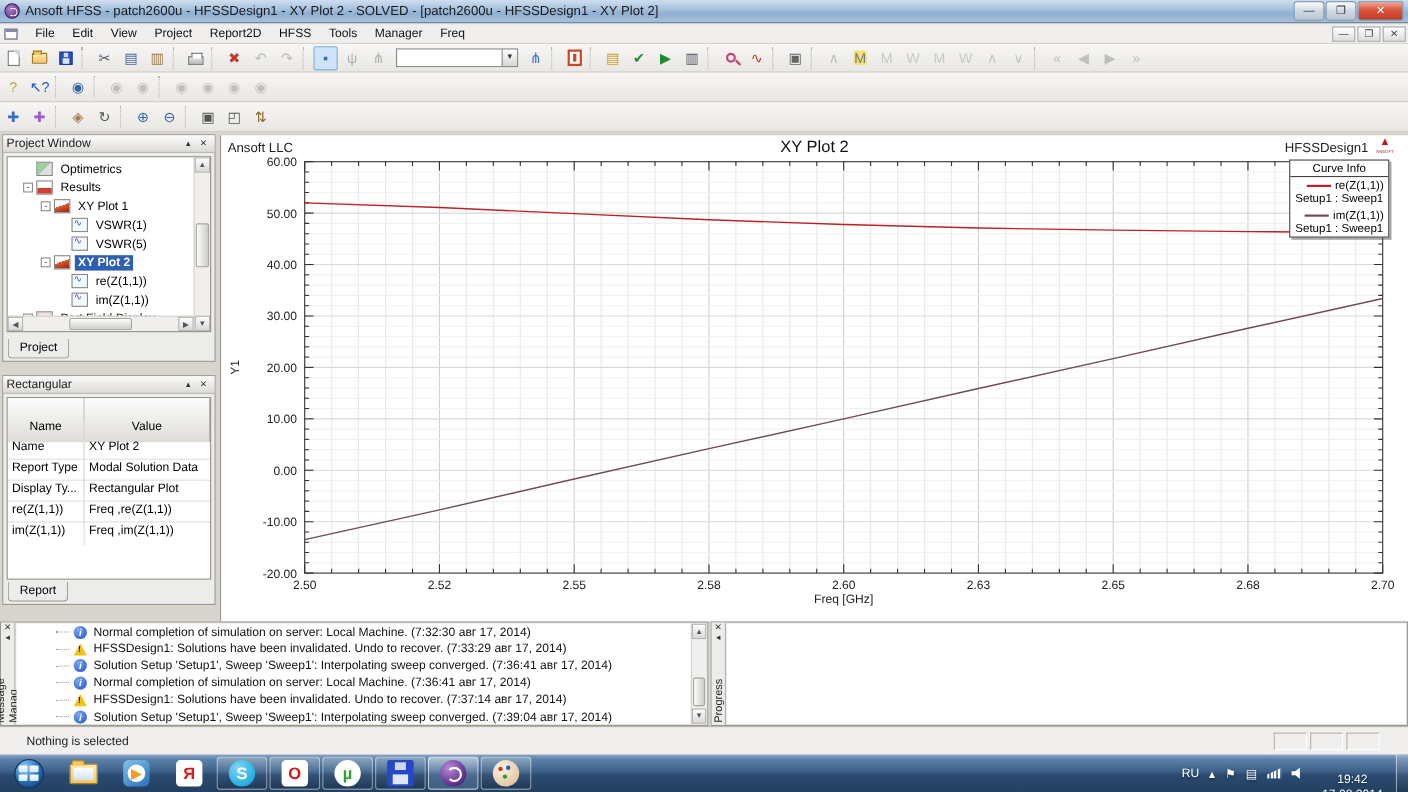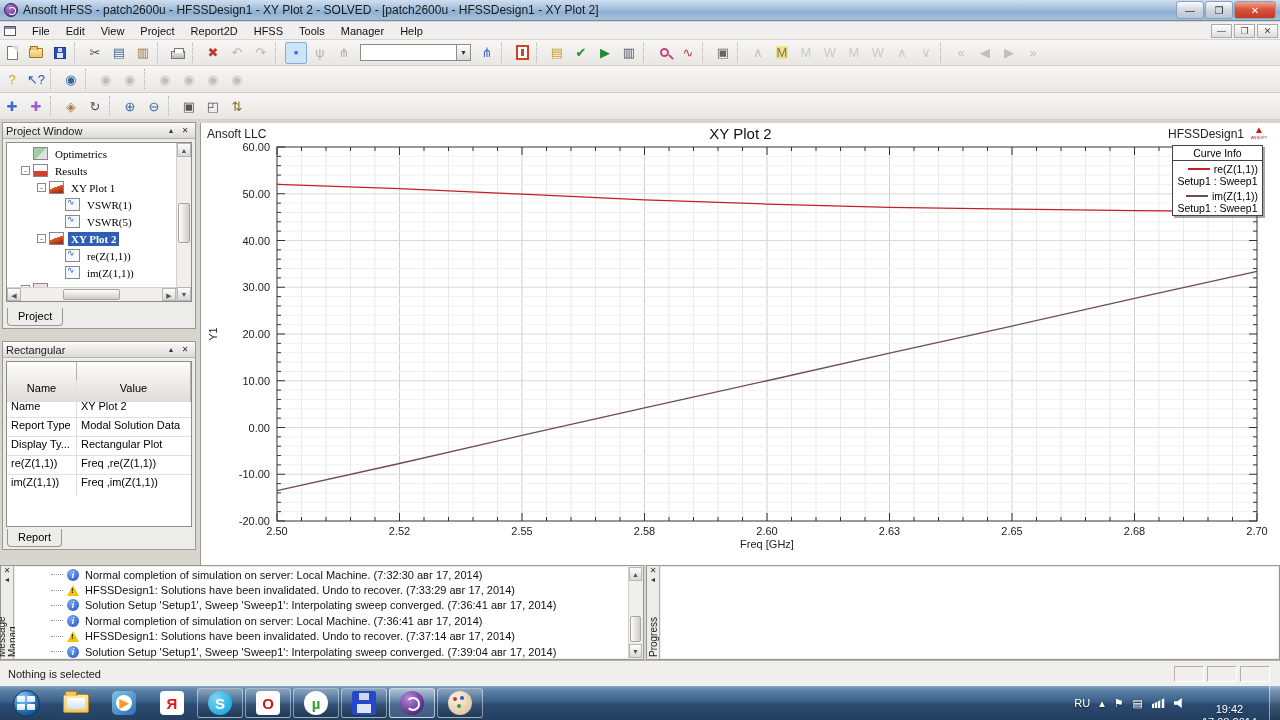--- a/index.html
+++ b/index.html
@@ -71,21 +71,21 @@
   .trow { display:flex; align-items:center; height:17px; white-space:nowrap; font-size:11px; }
   .texp { width:9px; height:9px; border:1px solid #8b8b8b; background:#fff; font-size:8px; line-height:7px; text-align:center; color:#333; margin-right:3px; flex:none;}
   .texp.none { visibility:hidden; }
   .ticon { width:15px; height:13px; margin-right:4px; flex:none; border:1px solid #888; position:relative; background:#fff;}
   .ticon.optimetrics { background:linear-gradient(135deg,#9fd09f 50%,#e0e0e0 50%); }
   .ticon.results { background:linear-gradient(180deg,#fff 55%,#d04030 55%); }
   .ticon.xyplot { background:linear-gradient(160deg,#fff 45%,#e06030 45%, #a02818 90%); }
   .ticon.trace { background:#f4f8ff; }
   .ticon.trace:after { content:"∿"; position:absolute; left:1px; top:-2px; font-size:9px; color:#2458c8; }
   .ticon.port { background:linear-gradient(180deg,#f0e0e0 40%,#c04838 40%); }
-  .tlabel { padding:1px 3px;font-family:Liberation Serif, serif; }
+  .tlabel { padding:1px 3px; }
   .trow.selected .tlabel { background:#2f5fb3; color:#fff; font-weight:bold; }
   .vscroll { position:absolute; right:0; top:0; bottom:0; width:15px; background:#f0efee; border-left:1px solid #d5d2cc; }
   .vscroll .sb { height:14px; font-size:7px; text-align:center; line-height:14px; color:#555; background:linear-gradient(#fdfdfd,#d8d8d8); border:1px solid #b8b5af;}
   .vscroll .sb.down { position:absolute; bottom:0; left:0; right:0; }
   .vscroll .thumb { position:absolute; left:1px; right:1px; background:linear-gradient(90deg,#fdfdfd,#cfcdc8); border:1px solid #a8a5a0; border-radius:2px;}
   .hscroll { position:absolute; left:0; right:15px; bottom:0; height:14px; background:#f0efee; border-top:1px solid #d5d2cc; display:flex; align-items:stretch;}
   .hscroll .sb { width:14px; font-size:7px; text-align:center; line-height:13px; color:#555; background:linear-gradient(#fdfdfd,#d8d8d8); border:1px solid #b8b5af;}
   .hscroll .htrack { flex:1; position:relative; }
   .hscroll .thumb { position:absolute; top:1px; bottom:1px; left:30%; width:40%; background:linear-gradient(#fdfdfd,#cfcdc8); border:1px solid #a8a5a0; border-radius:2px;}
 
@@ -125,21 +125,21 @@
   .msg { display:flex; align-items:center; height:15.4px; font-size:11px; white-space:nowrap; padding-left:36px; color:#111;}
   .msg .dash { width:12px; border-top:1px dotted #999; margin-right:4px; flex:none;}
   .micon { width:12px; height:12px; flex:none; margin-right:6px; font-size:9px; font-weight:bold; display:flex; align-items:center; justify-content:center; }
   .micon.info { background:radial-gradient(circle at 35% 30%,#7da8f0,#1e50c8); color:#fff; border-radius:50%; font-style:italic;}
   .micon.warning { width:0; height:0; background:none; border-left:6px solid transparent; border-right:6px solid transparent; border-bottom:11px solid #f2c40e; position:relative;}
   .micon.warning:after{ content:"!"; position:absolute; left:-2px; top:1px; font-size:8px; color:#222; }
   #msg-vscroll { position:absolute; right:1px; top:1px; bottom:1px; width:14px; }
 
   
   #statusbar { position:absolute; left:0; top:660px; width:1280px; height:26px; background:#f0efee; border-top:1px solid #b5b2ac;
-    display:flex; align-items:center; font-size:11px; color:#222; padding:0 8px; }
+    display:flex; align-items:center; font-size:11px; color:#222; padding:0 24px; }
   .scell { width:30px; height:16px; border:1px solid #b5b2ac; border-right-color:#fff; border-bottom-color:#fff; margin-left:3px; }
   #status-cells { margin-left:auto; display:flex; padding-right:2px;}
 
   
   #taskbar { position:absolute; left:0; top:686px; width:1280px; height:34px;
     background:linear-gradient(180deg,#8aa6c4 0%,#5d82a8 12%,#3c6088 45%,#2b4a70 55%,#23405f 100%);
     display:flex; align-items:center; }
   .tk { width:46px; height:30px; margin:0 1px; display:flex; align-items:center; justify-content:center; border-radius:3px; position:relative;}
   .tk.open { border:1px solid rgba(255,255,255,.45); background:linear-gradient(180deg,rgba(255,255,255,.25),rgba(255,255,255,.06) 50%,rgba(0,0,0,.12)); }
   .tk.active { background:linear-gradient(180deg,rgba(255,255,255,.5),rgba(180,210,240,.25) 50%,rgba(120,160,200,.3)); border:1px solid rgba(255,255,255,.6);}
@@ -188,21 +188,21 @@
   <span id="mdi-icon"></span>
   <span id="menu-items" style="display:flex;">
       <span class="menu-item">File</span>
       <span class="menu-item">Edit</span>
       <span class="menu-item">View</span>
       <span class="menu-item">Project</span>
       <span class="menu-item">Report2D</span>
       <span class="menu-item">HFSS</span>
       <span class="menu-item">Tools</span>
       <span class="menu-item">Manager</span>
-      <span class="menu-item">Help</span>
+      <span class="menu-item">Freq</span>
     </span>
   <span id="mdi-controls">
     <span class="mdibtn">—</span>
     <span class="mdibtn">❐</span>
     <span class="mdibtn">✕</span>
   </span>
 </div>
 
 <div id="tb1" class="tbrow">
     <span class="tbtn">

